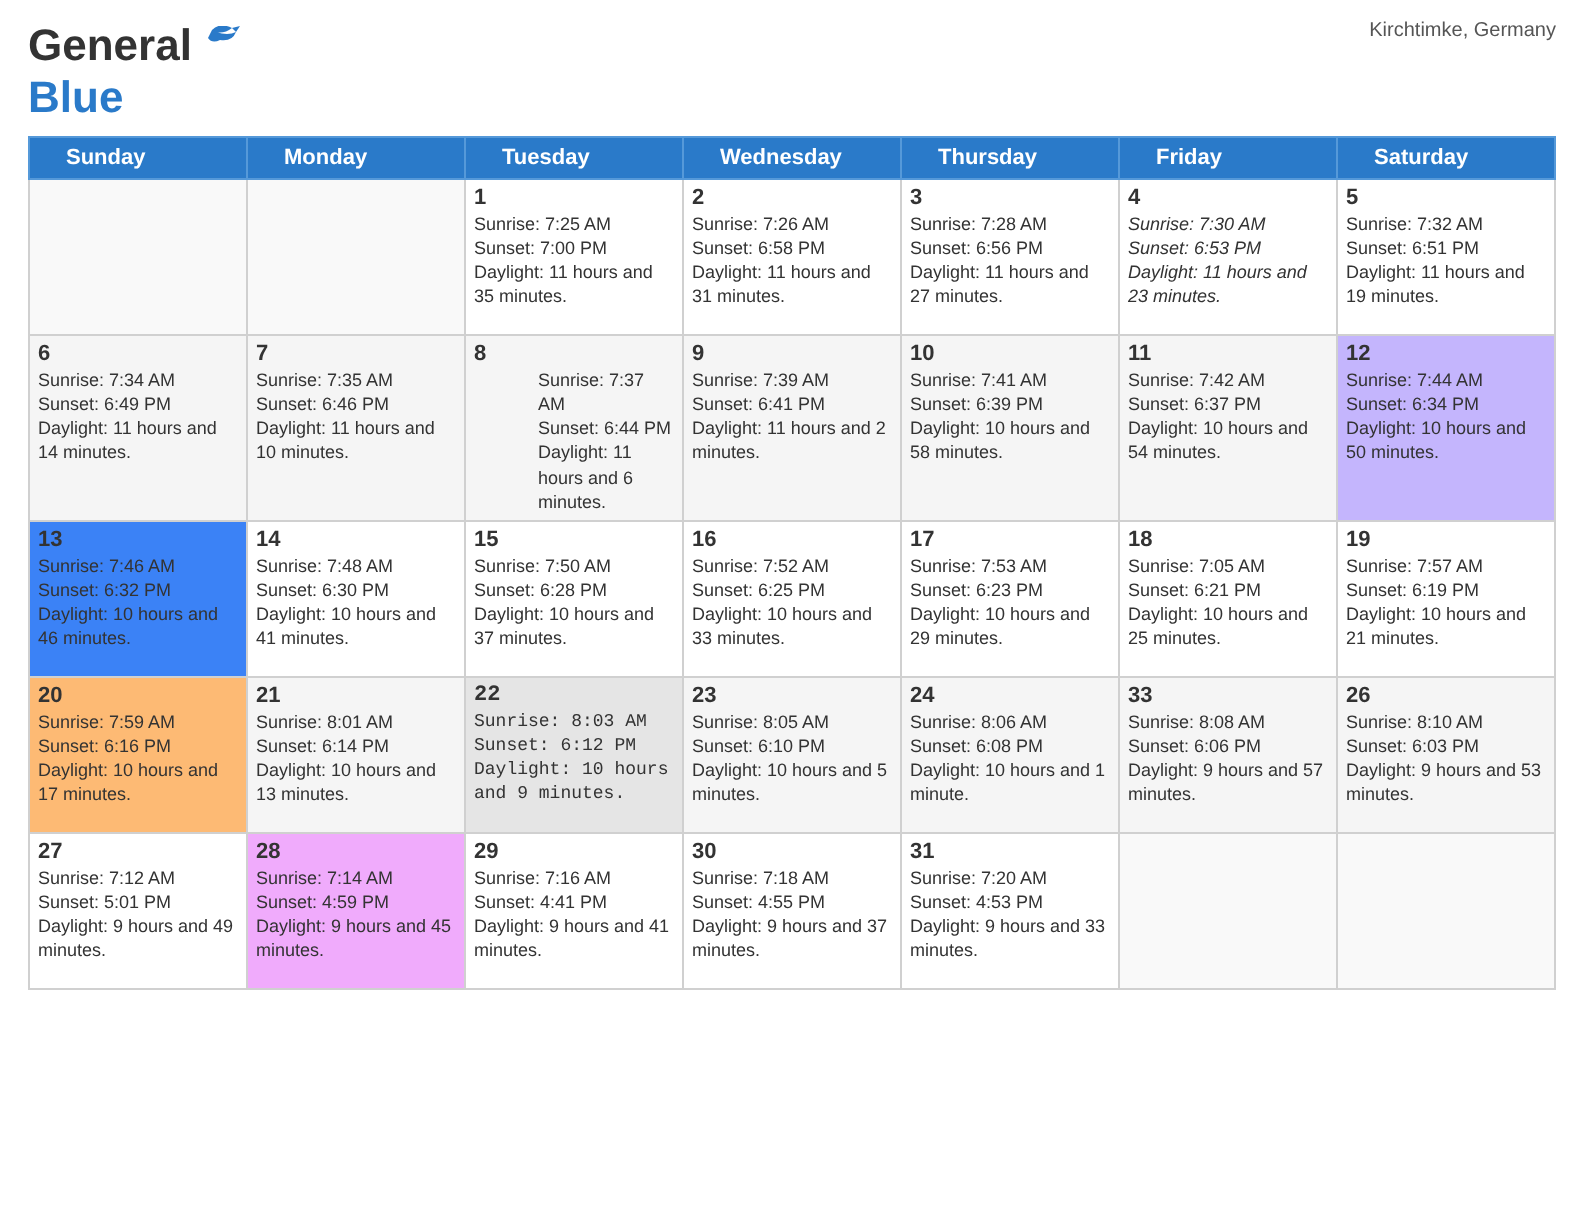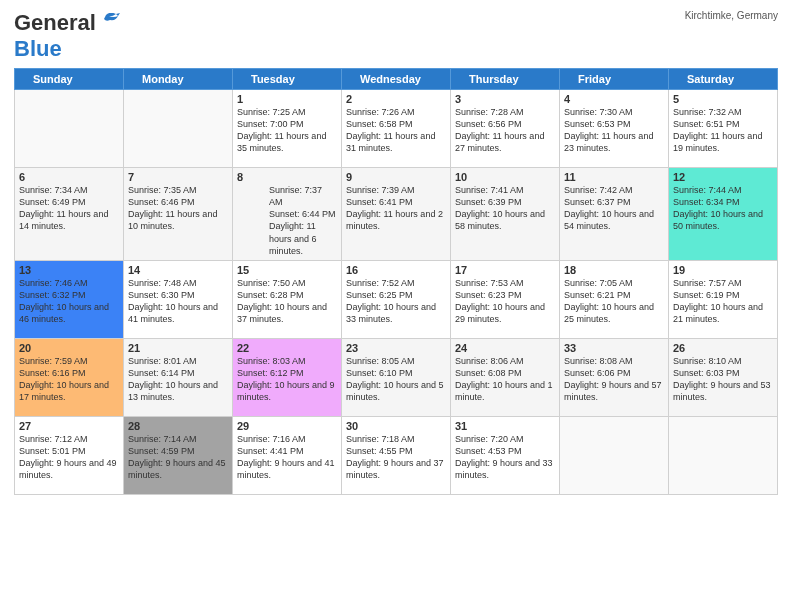--- a/index.html
+++ b/index.html
@@ -148,21 +148,21 @@
 Daylight: 11 hours and 31 minutes.</div>
           </td>
           <td style="background-color: rgb(255, 255, 255);">
             <span class="day-num">3</span>
             <div class="day-info" style="white-space: pre-line;">Sunrise: 7:28 AM
 Sunset: 6:56 PM
 Daylight: 11 hours and 27 minutes.</div>
           </td>
           <td style="background-color: rgb(255, 255, 255);">
             <span class="day-num">4</span>
-            <div class="day-info" style="white-space: pre-line;">Sunrise: 7:30 AM
+            <div class="day-info" style="white-space: pre-line; font-style: italic;">Sunrise: 7:30 AM
 Sunset: 6:53 PM
 Daylight: 11 hours and 23 minutes.</div>
           </td>
           <td style="background-color: rgb(255, 255, 255);">
             <span class="day-num">5</span>
             <div class="day-info" style="white-space: pre-line;">Sunrise: 7:32 AM
 Sunset: 6:51 PM
 Daylight: 11 hours and 19 minutes.</div>
           </td>
         </tr>
@@ -196,21 +196,21 @@
             <div class="day-info" style="white-space: pre-line;">Sunrise: 7:41 AM
 Sunset: 6:39 PM
 Daylight: 10 hours and 58 minutes.</div>
           </td>
           <td style="background-color: rgb(245, 245, 245);">
             <span class="day-num">11</span>
             <div class="day-info" style="white-space: pre-line;">Sunrise: 7:42 AM
 Sunset: 6:37 PM
 Daylight: 10 hours and 54 minutes.</div>
           </td>
-          <td style="background-color: #5eead4;">
+          <td style="background-color: #c4b5fd;">
             <span class="day-num">12</span>
             <div class="day-info" style="white-space: pre-line;">Sunrise: 7:44 AM
 Sunset: 6:34 PM
 Daylight: 10 hours and 50 minutes.</div>
           </td>
         </tr>
         <tr>
           <td style="background-color: #3b82f6;">
             <span class="day-num">13</span>
             <div class="day-info" style="white-space: pre-line;">Sunrise: 7:46 AM
@@ -260,21 +260,21 @@
             <div class="day-info" style="white-space: pre-line;">Sunrise: 7:59 AM
 Sunset: 6:16 PM
 Daylight: 10 hours and 17 minutes.</div>
           </td>
           <td style="background-color: rgb(245, 245, 245);">
             <span class="day-num">21</span>
             <div class="day-info" style="white-space: pre-line;">Sunrise: 8:01 AM
 Sunset: 6:14 PM
 Daylight: 10 hours and 13 minutes.</div>
           </td>
-          <td style="background-color: #f0abfc;">
+          <td style="background-color: #e5e5e5; font-family: Liberation Mono, monospace;">
             <span class="day-num">22</span>
             <div class="day-info" style="white-space: pre-line;">Sunrise: 8:03 AM
 Sunset: 6:12 PM
 Daylight: 10 hours and 9 minutes.</div>
           </td>
           <td style="background-color: rgb(245, 245, 245);">
             <span class="day-num">23</span>
             <div class="day-info" style="white-space: pre-line;">Sunrise: 8:05 AM
 Sunset: 6:10 PM
 Daylight: 10 hours and 5 minutes.</div>
@@ -298,21 +298,21 @@
 Daylight: 9 hours and 53 minutes.</div>
           </td>
         </tr>
         <tr>
           <td style="background-color: rgb(255, 255, 255);">
             <span class="day-num">27</span>
             <div class="day-info" style="white-space: pre-line;">Sunrise: 7:12 AM
 Sunset: 5:01 PM
 Daylight: 9 hours and 49 minutes.</div>
           </td>
-          <td style="background-color: #a3a3a3;">
+          <td style="background-color: #f0abfc;">
             <span class="day-num">28</span>
             <div class="day-info" style="white-space: pre-line;">Sunrise: 7:14 AM
 Sunset: 4:59 PM
 Daylight: 9 hours and 45 minutes.</div>
           </td>
           <td style="background-color: rgb(255, 255, 255);">
             <span class="day-num">29</span>
             <div class="day-info" style="white-space: pre-line;">Sunrise: 7:16 AM
 Sunset: 4:41 PM
 Daylight: 9 hours and 41 minutes.</div>

